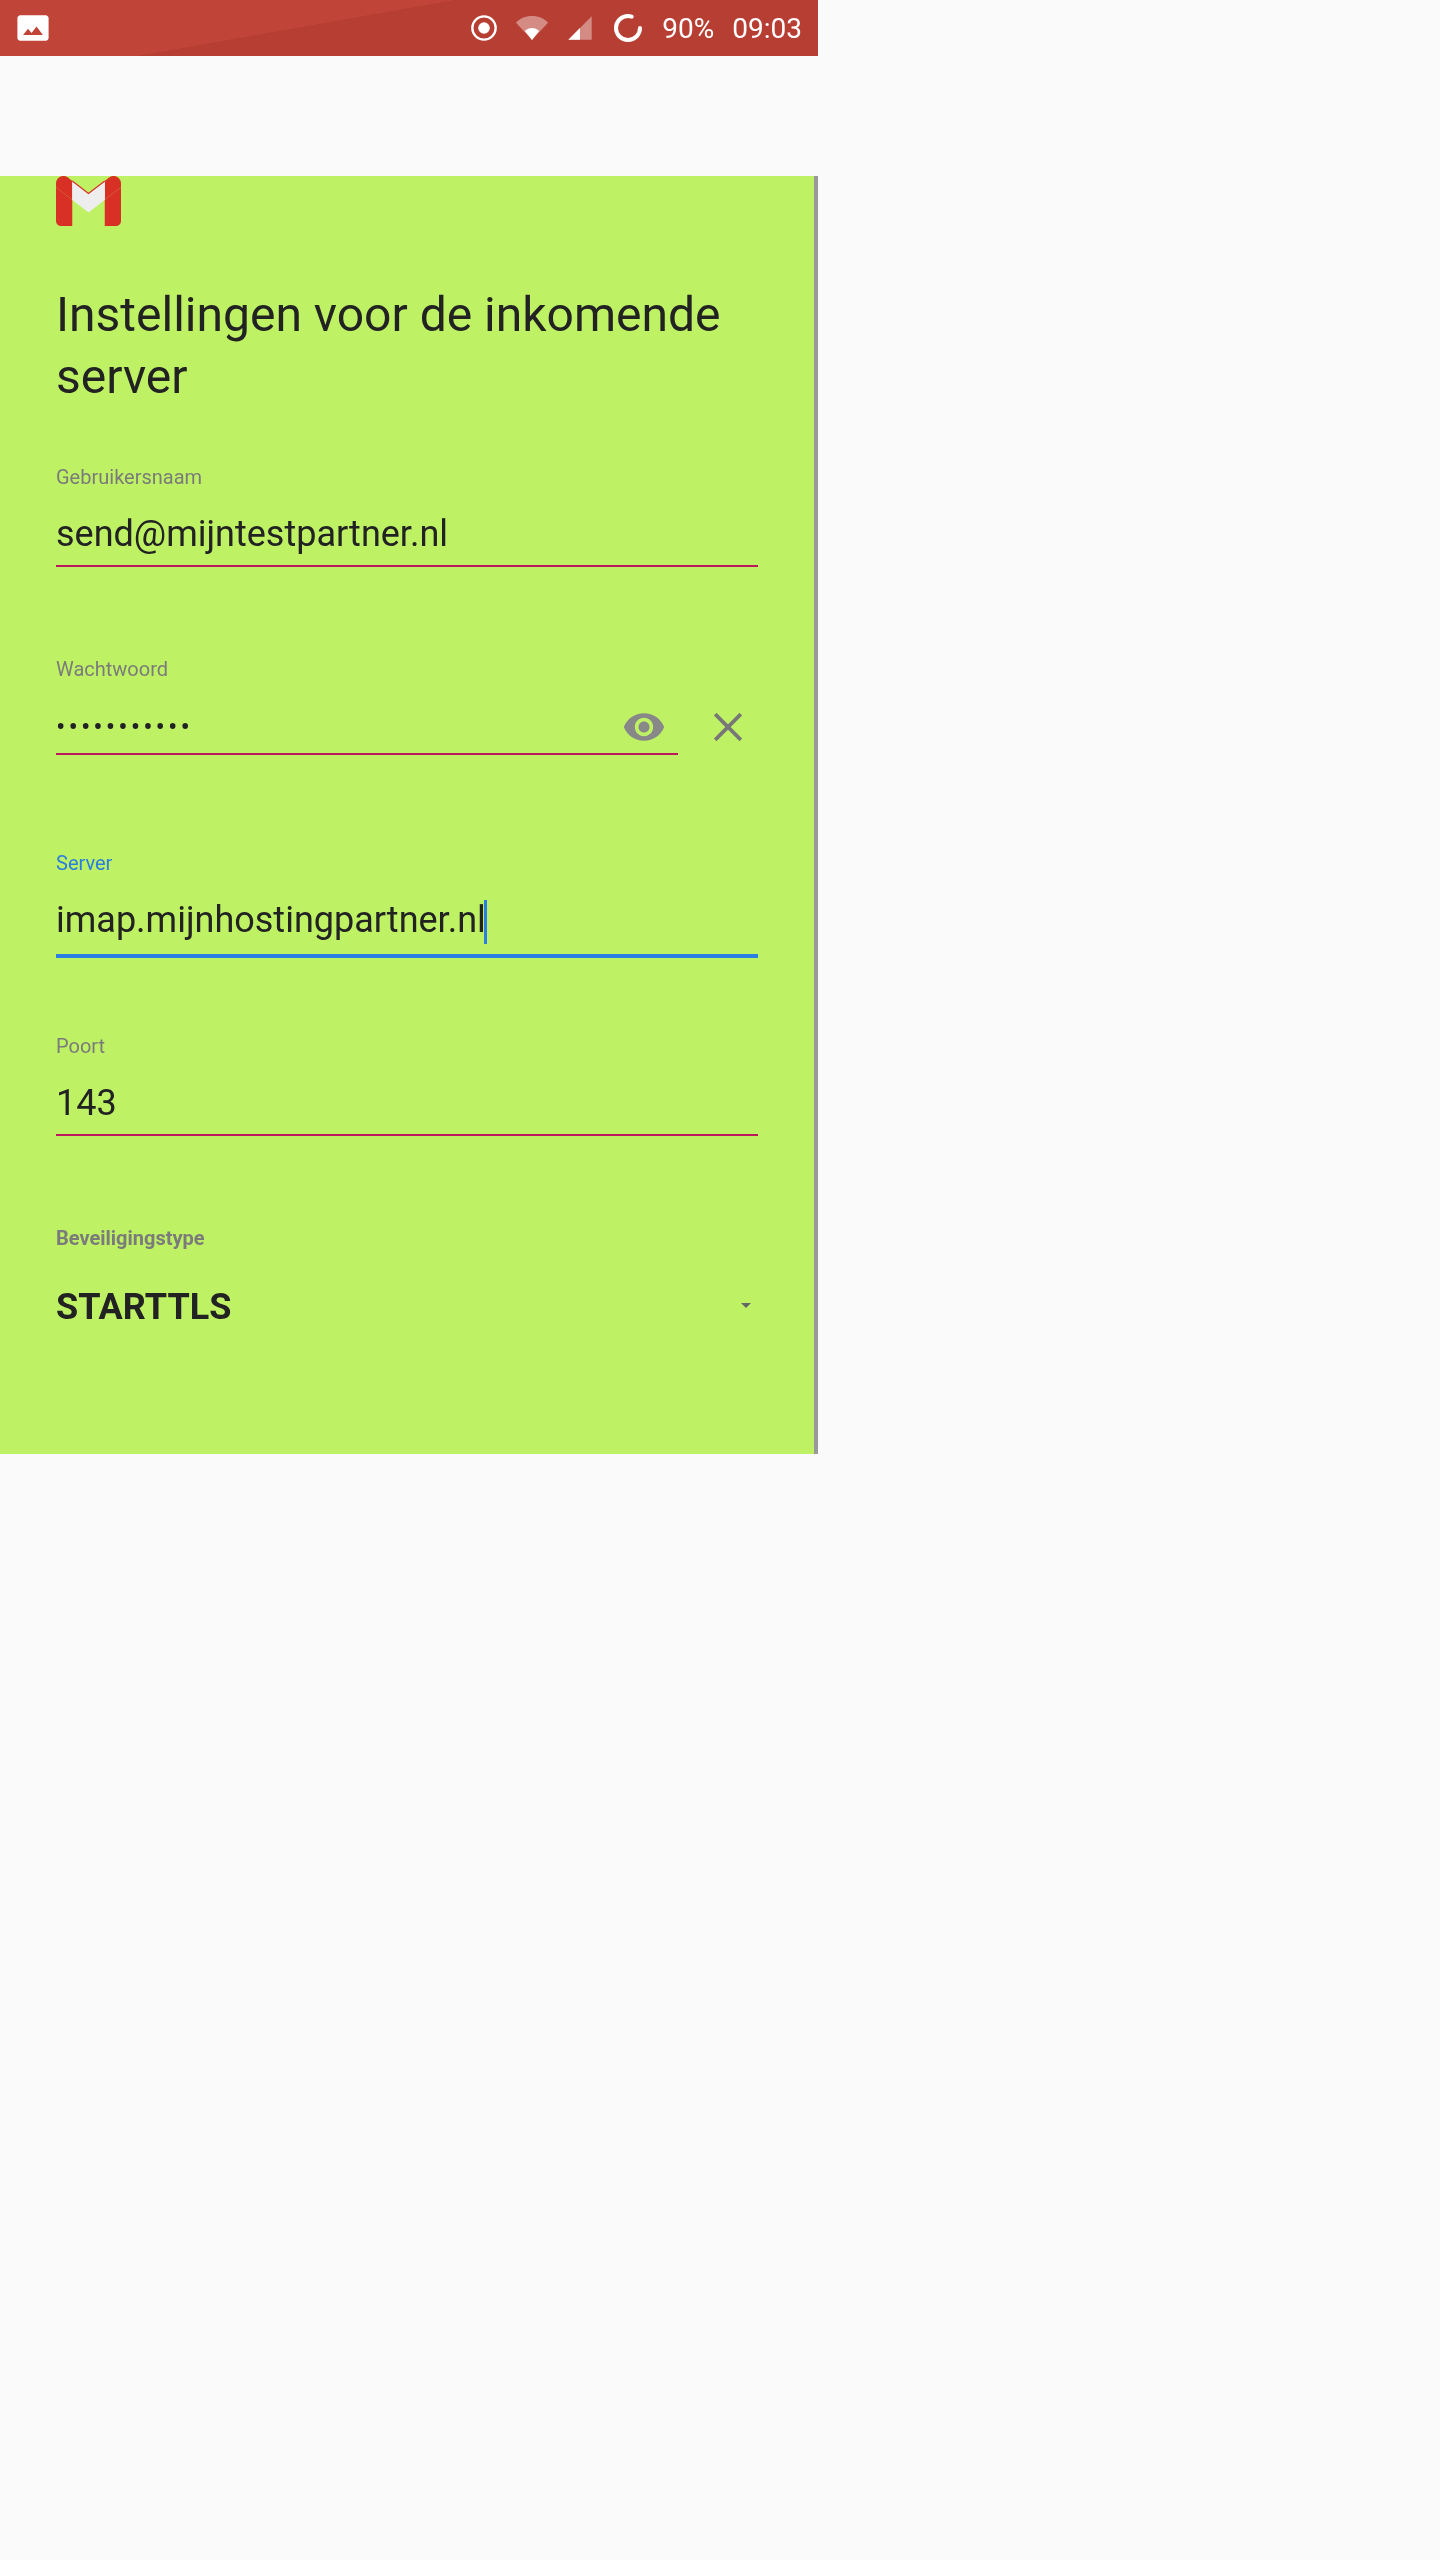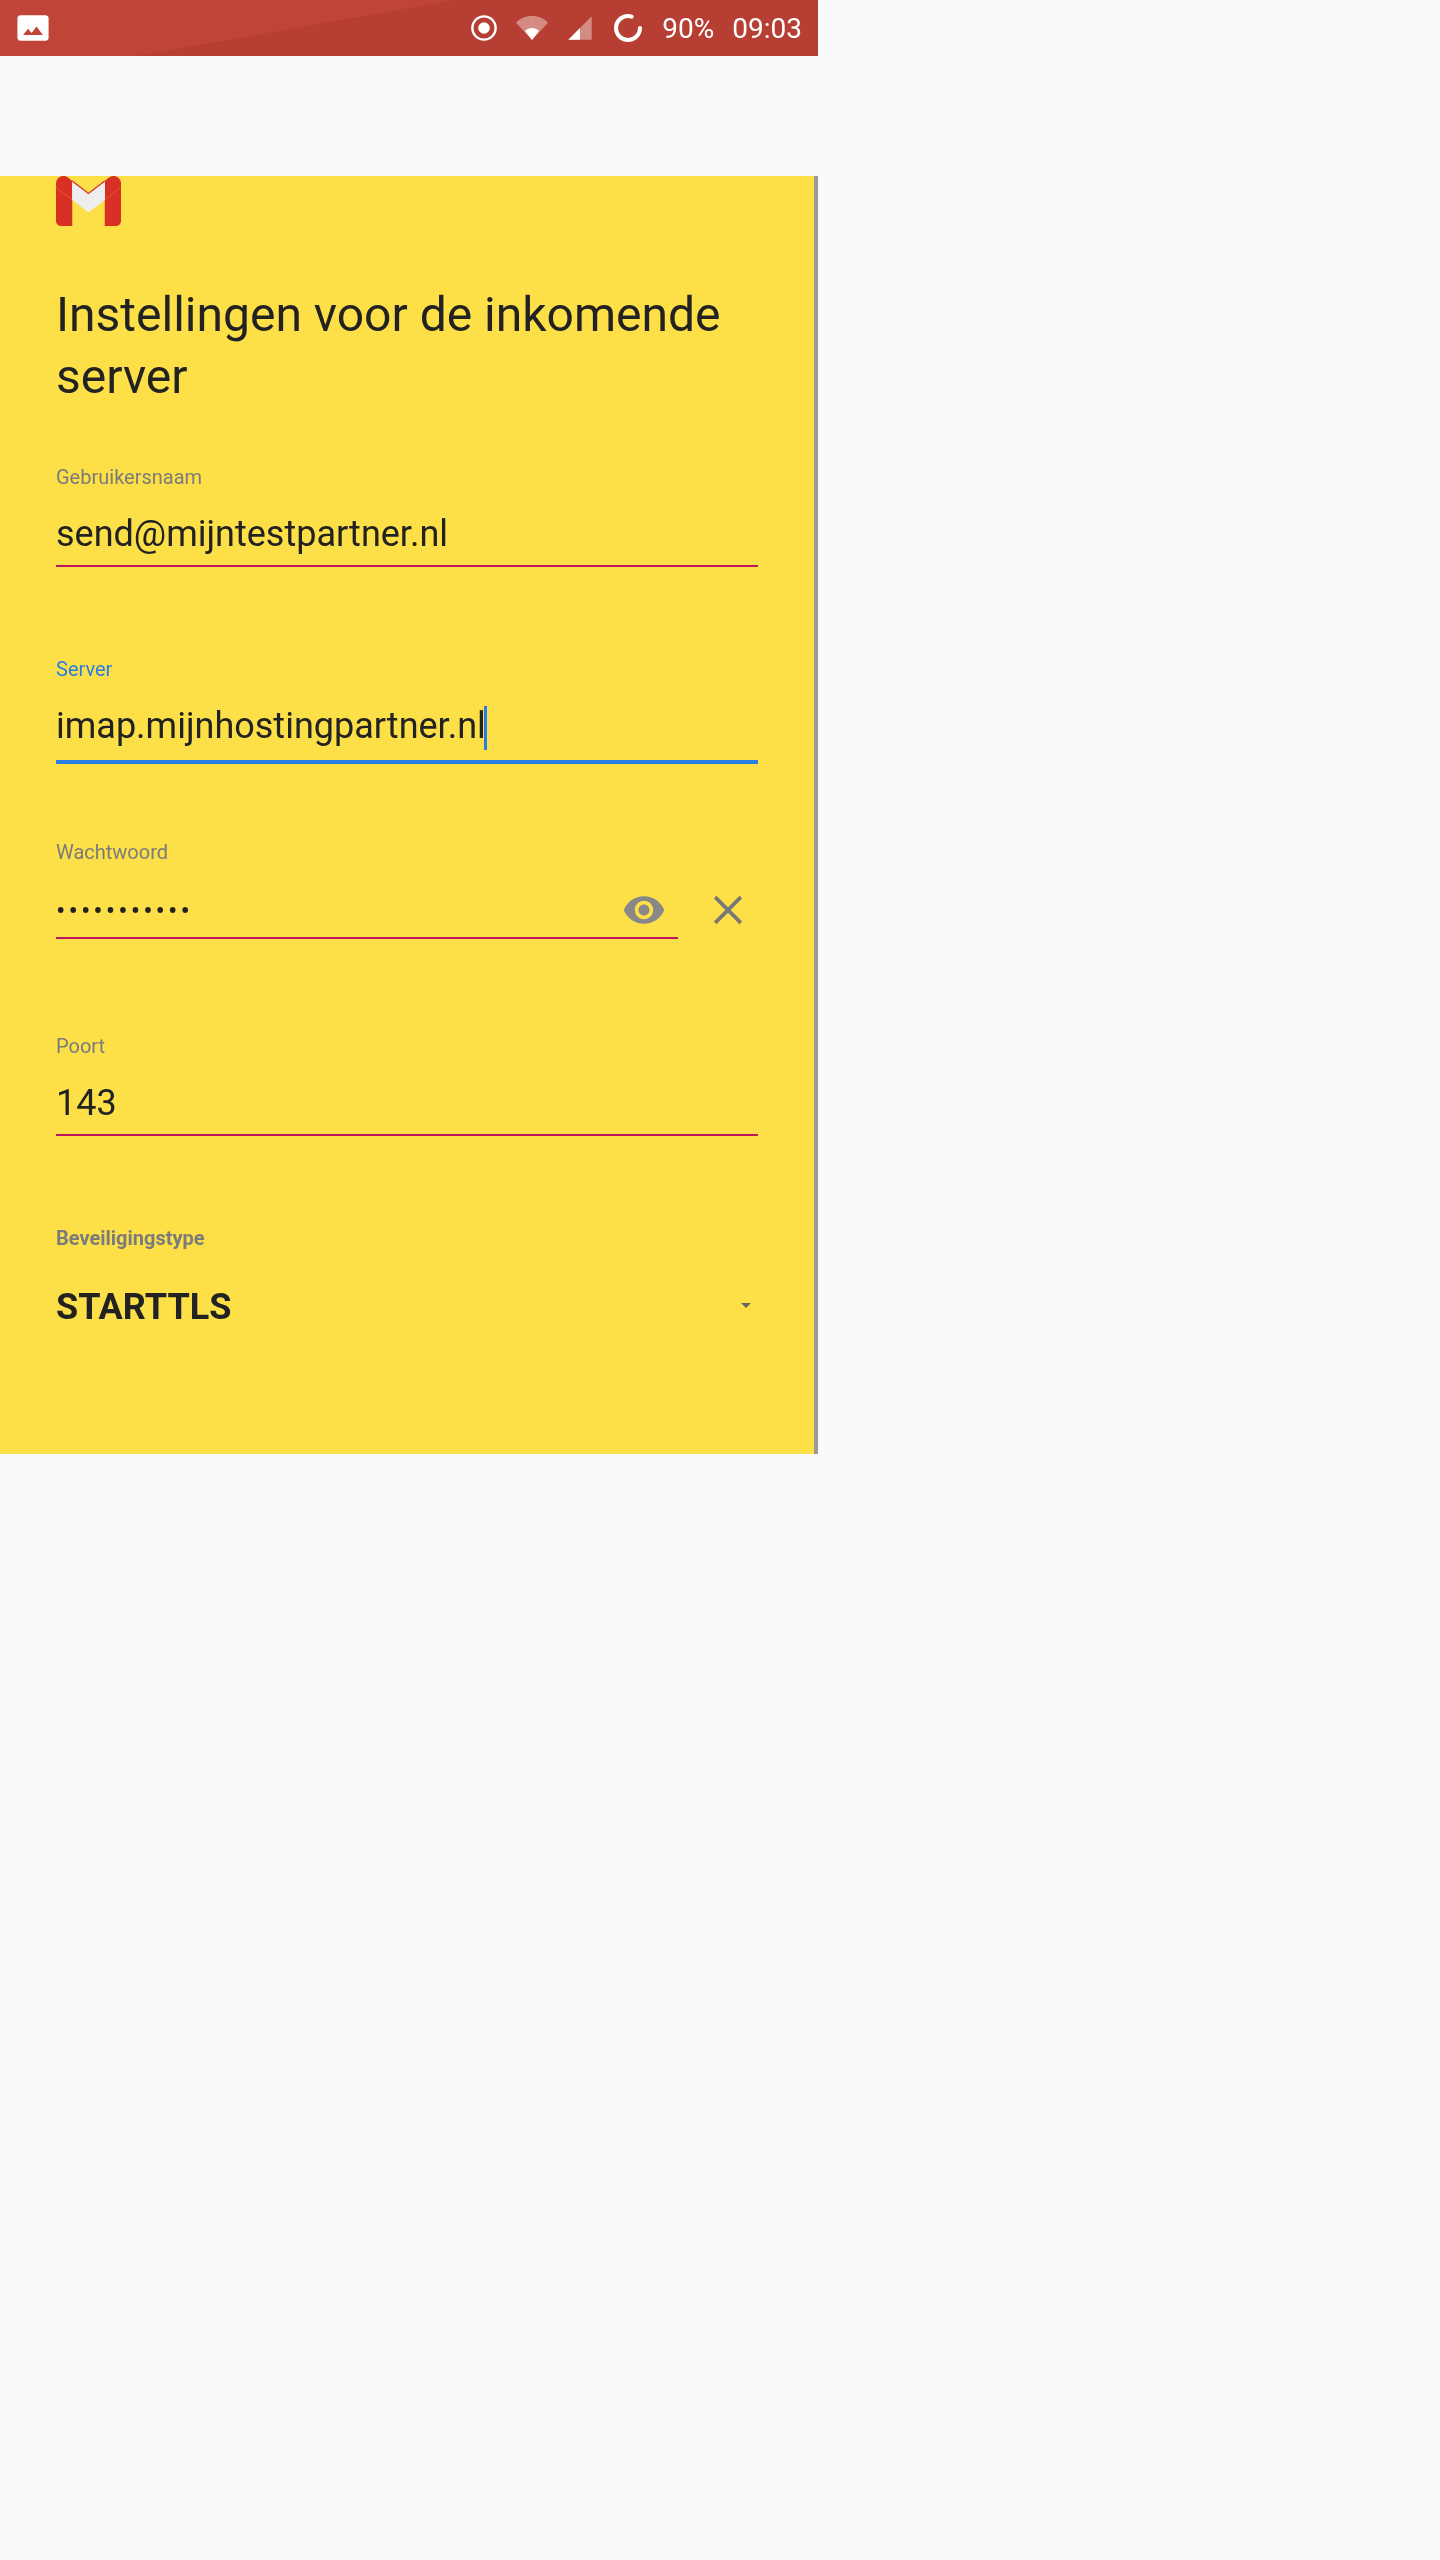--- a/index.html
+++ b/index.html
@@ -49,21 +49,21 @@
       color: #fff;
       font-size: 28px;
       font-weight: 400;
     }
     .gallery-icon-svg {
       width: 34px;
       height: 34px;
     }
     .content {
       padding: 0 56px;
-      background: #fde047;
+      background: #bef264;
       height: calc(100% - 56px);
       position: relative;
       border-right: 4px solid #999;
     }
     .gmail-logo {
       margin-top: 120px;
       width: 65px;
       height: 50px;
     }
     .page-title {
@@ -227,27 +227,20 @@
       <path d="M13 4L26 14 39 4 26 14z" stroke="#d93025" stroke-width="1" fill="none"></path>
     </svg>
   </div>
 
   <h1 class="page-title">Instellingen voor de inkomende server</h1>
 
   <div class="form-section">
     <div class="field-group">
       <label class="field-label">Gebruikersnaam</label>
       <input type="text" class="field-input" value="send@mijntestpartner.nl" style="">
-    </div>
-
-    <div class="field-group focused">
-      <label class="field-label focused">Server</label>
-      <div class="input-text-display focused">
-        <span>imap.mijnhostingpartner.nl</span><span class="server-cursor"></span>
-      </div>
     </div>
 
     <div class="field-group">
       <label class="field-label">Wachtwoord</label>
       <div class="password-row">
         <div class="password-field-wrap">
           <input type="text" class="field-input password-input" value="•••••••••••" style="">
           <span class="eye-icon">
             <svg width="44" height="44" viewBox="0 0 24 24" fill="#888">
               <path d="M12 4.5C7 4.5 2.7 7.6 1 12c1.7 4.4 6 7.5 11 7.5s9.3-3.1 11-7.5c-1.7-4.4-6-7.5-11-7.5zM12 17c-2.8 0-5-2.2-5-5s2.2-5 5-5 5 2.2 5 5-2.2 5-5 5zm0-8c-1.7 0-3 1.3-3 3s1.3 3 3 3 3-1.3 3-3-1.3-3-3-3z"></path>
@@ -256,20 +249,27 @@
         </div>
         <span class="clear-icon">
           <svg width="44" height="44" viewBox="0 0 24 24" stroke="#777" stroke-width="2" fill="none">
             <line x1="5" y1="5" x2="19" y2="19"></line>
             <line x1="19" y1="5" x2="5" y2="19"></line>
           </svg>
         </span>
       </div>
     </div>
 
+    <div class="field-group focused">
+      <label class="field-label focused">Server</label>
+      <div class="input-text-display focused">
+        <span>imap.mijnhostingpartner.nl</span><span class="server-cursor"></span>
+      </div>
+    </div>
+
     <div class="field-group">
       <label class="field-label">Poort</label>
       <input type="text" class="field-input" value="143" style="">
     </div>
 
     <div class="security-field">
       <label class="field-label">Beveiligingstype</label>
       <div class="security-value-row">
         <span class="security-value">STARTTLS</span>
         <span class="dropdown-arrow">

